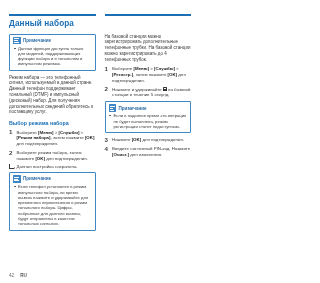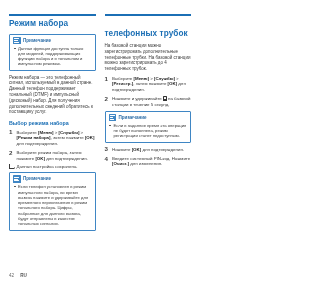--- a/index.html
+++ b/index.html
@@ -175,21 +175,21 @@
   .footer .lang{font-weight:bold;color:#555;}
 </style>
 </head>
 <body>
 
 <div class="page">
   <div class="cols">
 
     <div class="col">
       <div class="rule"></div>
-      <h1>Режим набора</h1>
+      <h1>Данный набора</h1>
 
       <div class="note">
         <div class="note-head">
           <span class="note-icon">
               <i></i>
               <i></i>
               <i></i>
             </span>
           <span class="note-title">Примечание</span>
         </div>
@@ -224,21 +224,20 @@
         <div class="note-body">
           <div class="note-item">Если телефон установлен в режим импульсного набора, во время вызова нажмите и удерживайте для временного переключения в режим тонального набора. Цифры, набранные для данного вызова, будут отправлены в качестве тональных сигналов.</div>
         </div>
       </div>
     </div>
 
     <div class="col">
       <div class="rule"></div>
       <h1>
         <br>
-        <span>телефонных трубок</span>
       </h1>
 
       <p class="body">На базовой станции можно зарегистрировать дополнительные телефонные трубки. На базовой станции можно зарегистрировать до 4 телефонных трубок.</p>
 
       <ol class="steps" id="right-steps-a">
           <li><span class="num">1</span>Выберите <b>[Меню]</b> &gt; <b>[Службы]</b> &gt; <b>[Регистр.]</b>, затем нажмите <b>[OK]</b> для подтверждения.</li>
           <li><span class="num">2</span>Нажмите и удерживайте <span class="handset-icon"></span> на базовой станции в течение 5 секунд.</li>
         </ol>
 
       <div class="note">

